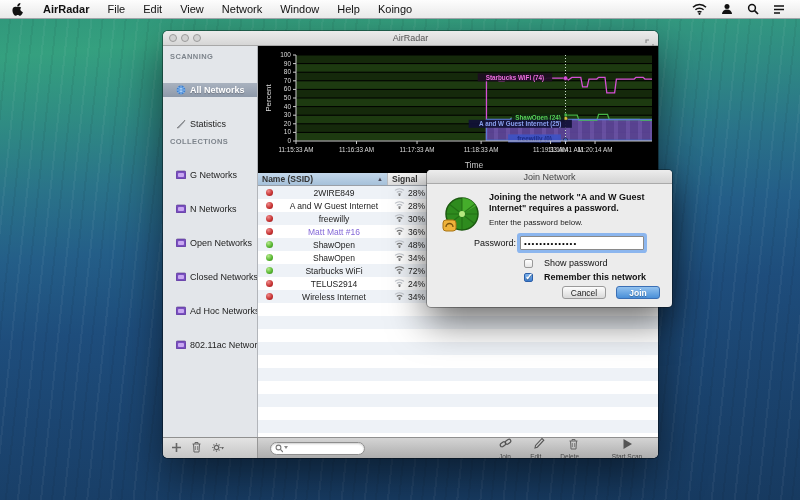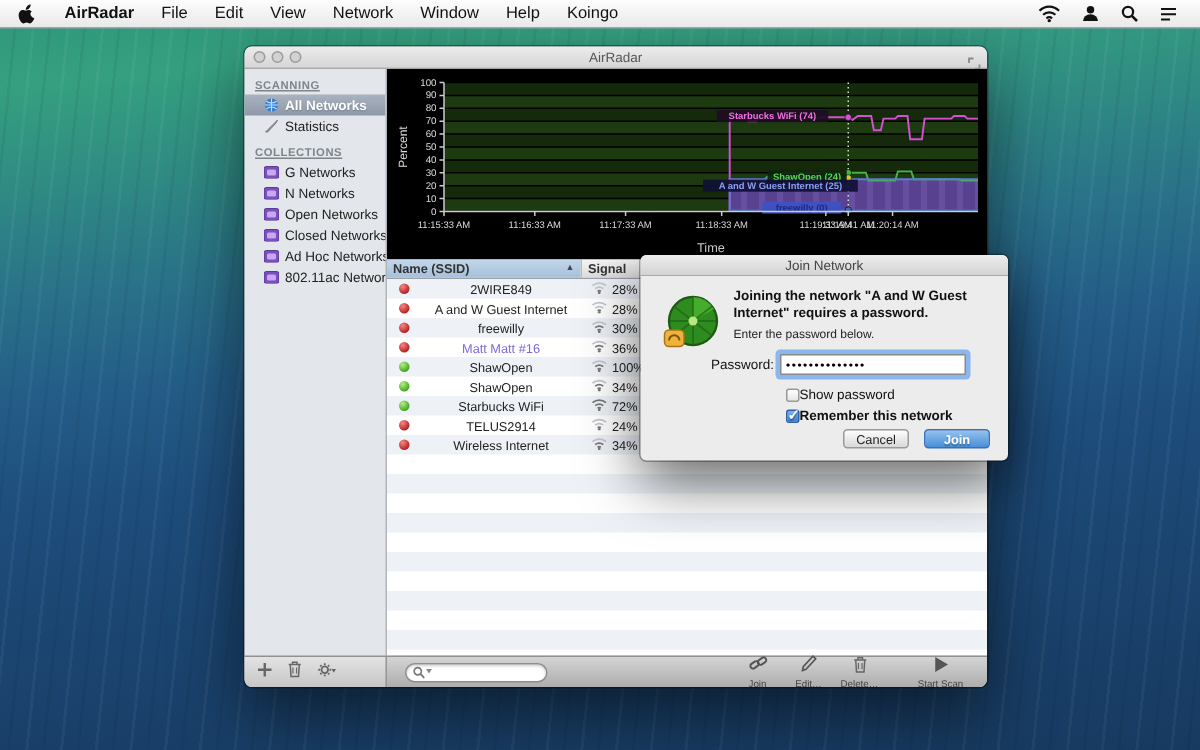--- a/index.html
+++ b/index.html
@@ -23,22 +23,22 @@
             border-radius:5px; box-shadow:0 18px 45px rgba(0,0,0,.55), 0 0 0 1px rgba(0,0,0,.35); z-index:10; overflow:hidden; }
   .titlebar { position:absolute; left:0; top:0; right:0; height:15px; background:linear-gradient(#ececec,#d6d6d6);
               border-bottom:1px solid #a8a8a8; display:flex; align-items:center; }
   .traffic { display:flex; gap:4px; margin-left:6px; }
   .traffic span { width:8px; height:8px; border-radius:50%; background:#d2d2d2; border:1px solid #9b9b9b; display:block; }
   .win-title { position:absolute; left:0; right:0; text-align:center; font-size:9px; color:#555; }
   .fullscreen { position:absolute; right:4px; top:3px; }
 
   
   .sidebar { position:absolute; left:0; top:15px; width:95px; bottom:21px; background:#e3e6ea; border-right:1px solid #b2b5ba; overflow:hidden; }
-  .sb-header { font-size:7.5px; font-weight:bold; color:#7d848c; letter-spacing:.4px; padding:6px 0 2px 7px;text-decoration:underline; }
-  .sb-item { display:flex; align-items:center; gap:4px; height:14px; padding-left:13px; font-size:9px; color:#222; white-space:nowrap; }
+  .sb-header { font-size:7.5px; font-weight:bold; color:#7d848c; letter-spacing:.4px; padding:6px 0 2px 7px; }
+  .sb-item { display:flex; align-items:center; gap:4px; height:14px; padding-left:13px; font-size:9px; color:#222; white-space:nowrap;margin-top:20px; }
   .sb-item.selected { background:linear-gradient(#a9b2bf,#8e99a9); color:#fff; font-weight:bold; text-shadow:0 1px 1px rgba(0,0,0,.25); }
   .sb-ico { width:10px; height:10px; display:inline-flex; flex:none; }
 
   
   .chart-panel { position:absolute; left:95px; top:15px; width:400px; height:127px; background:#000; }
   .chart-panel svg { display:block; }
 
   
   .nettable { position:absolute; left:95px; top:142px; width:400px; bottom:21px; background:#fff; overflow:hidden;text-align:center; }
   .thead { display:flex; height:13px; border-bottom:1px solid #9aa0a8; font-size:8.5px; font-weight:bold; color:#333; }
@@ -71,21 +71,21 @@
             box-shadow:0 14px 38px rgba(0,0,0,.6), 0 0 0 1px rgba(0,0,0,.3); z-index:30; }
   .dlg-titlebar { height:14px; background:linear-gradient(#ededed,#d4d4d4); border-bottom:1px solid #aaa; border-radius:4px 4px 0 0;
                   text-align:center; font-size:9px; color:#444; line-height:14px; }
   .dlg-icon { position:absolute; left:12px; top:24px; }
   .dlg-heading { position:absolute; left:62px; top:22px; width:176px; font-size:9px; font-weight:bold; color:#111; line-height:1.25; }
   .dlg-sub { position:absolute; left:62px; top:48px; font-size:8px; color:#222; }
   .pw-row { position:absolute; left:0; top:66px; width:100%; display:flex; align-items:center; }
   .pw-label { width:93px; text-align:right; font-size:9px; color:#111; padding-right:4px; }
   .pw-field { width:124px; height:14px; border:1px solid #8a8a8a; background:#fff; font-size:8px; letter-spacing:1px; padding:0 3px;
               outline:none; box-shadow:0 0 0 3px rgba(108,164,239,.75); border-radius:1px; }
-  .chk-row { position:absolute; left:97px; display:flex; align-items:center; gap:0; font-size:9px; color:#111; }
+  .chk-row { position:absolute; left:97px; display:flex; align-items:center; gap:11px; font-size:9px; color:#111; }
   .chk { width:9px; height:9px; border:1px solid #999; background:linear-gradient(#fff,#e6e6e6); border-radius:2px; position:relative; }
   .chk.checked { background:linear-gradient(#7db3ec,#3e7fd0); border-color:#2d5fa8; }
   .chk.checked::after { content:"✓"; position:absolute; left:0px; top:-3px; color:#fff; font-size:10px; font-weight:bold; text-shadow:0 1px 1px rgba(0,0,0,.4); }
   .dlg-buttons { position:absolute; right:12px; bottom:8px; display:flex; gap:10px; }
   .btn { min-width:44px; height:13px; border-radius:3px; font-size:8.5px; text-align:center; line-height:12px; }
   .btn.cancel { background:linear-gradient(#fdfdfd,#d9d9d9); border:1px solid #9a9a9a; color:#222;margin-left:25px; }
   .btn.join { background:linear-gradient(#92c2ef,#4a8fd8); border:1px solid #3a6fb5; color:#fff; font-weight:bold; text-shadow:0 1px 1px rgba(0,0,0,.3); }
 </style>
 </head>
 <body>
@@ -394,21 +394,21 @@
             <span class="dot green"></span>
           </span>
           <span class="namecell" style="color:#222222">ShawOpen</span>
           <span class="sigcell">
             <span><svg width="11" height="9">
                 <path d="M1 3.4 A7 7 0 0 1 10 3.4" fill="none" stroke="#c2c6cc" stroke-width="1.2"></path>
                 <path d="M2.8 5.4 A4.5 4.5 0 0 1 8.2 5.4" fill="none" stroke="#777" stroke-width="1.2"></path>
                 <path d="M4.4 7.2 A2 2 0 0 1 6.6 7.2" fill="none" stroke="#777" stroke-width="1.2"></path>
                 <circle cx="5.5" cy="8.2" r=".9" fill="#777"></circle>
               </svg></span>
-            <span>100%</span>
+            <span>48%</span>
           </span>
         </div>
         <div class="trow">
           <span class="dotcell">
             <span class="dot green"></span>
           </span>
           <span class="namecell" style="color:#222222">ShawOpen</span>
           <span class="sigcell">
             <span><svg width="11" height="9">
                 <path d="M1 3.4 A7 7 0 0 1 10 3.4" fill="none" stroke="#c2c6cc" stroke-width="1.2"></path>

